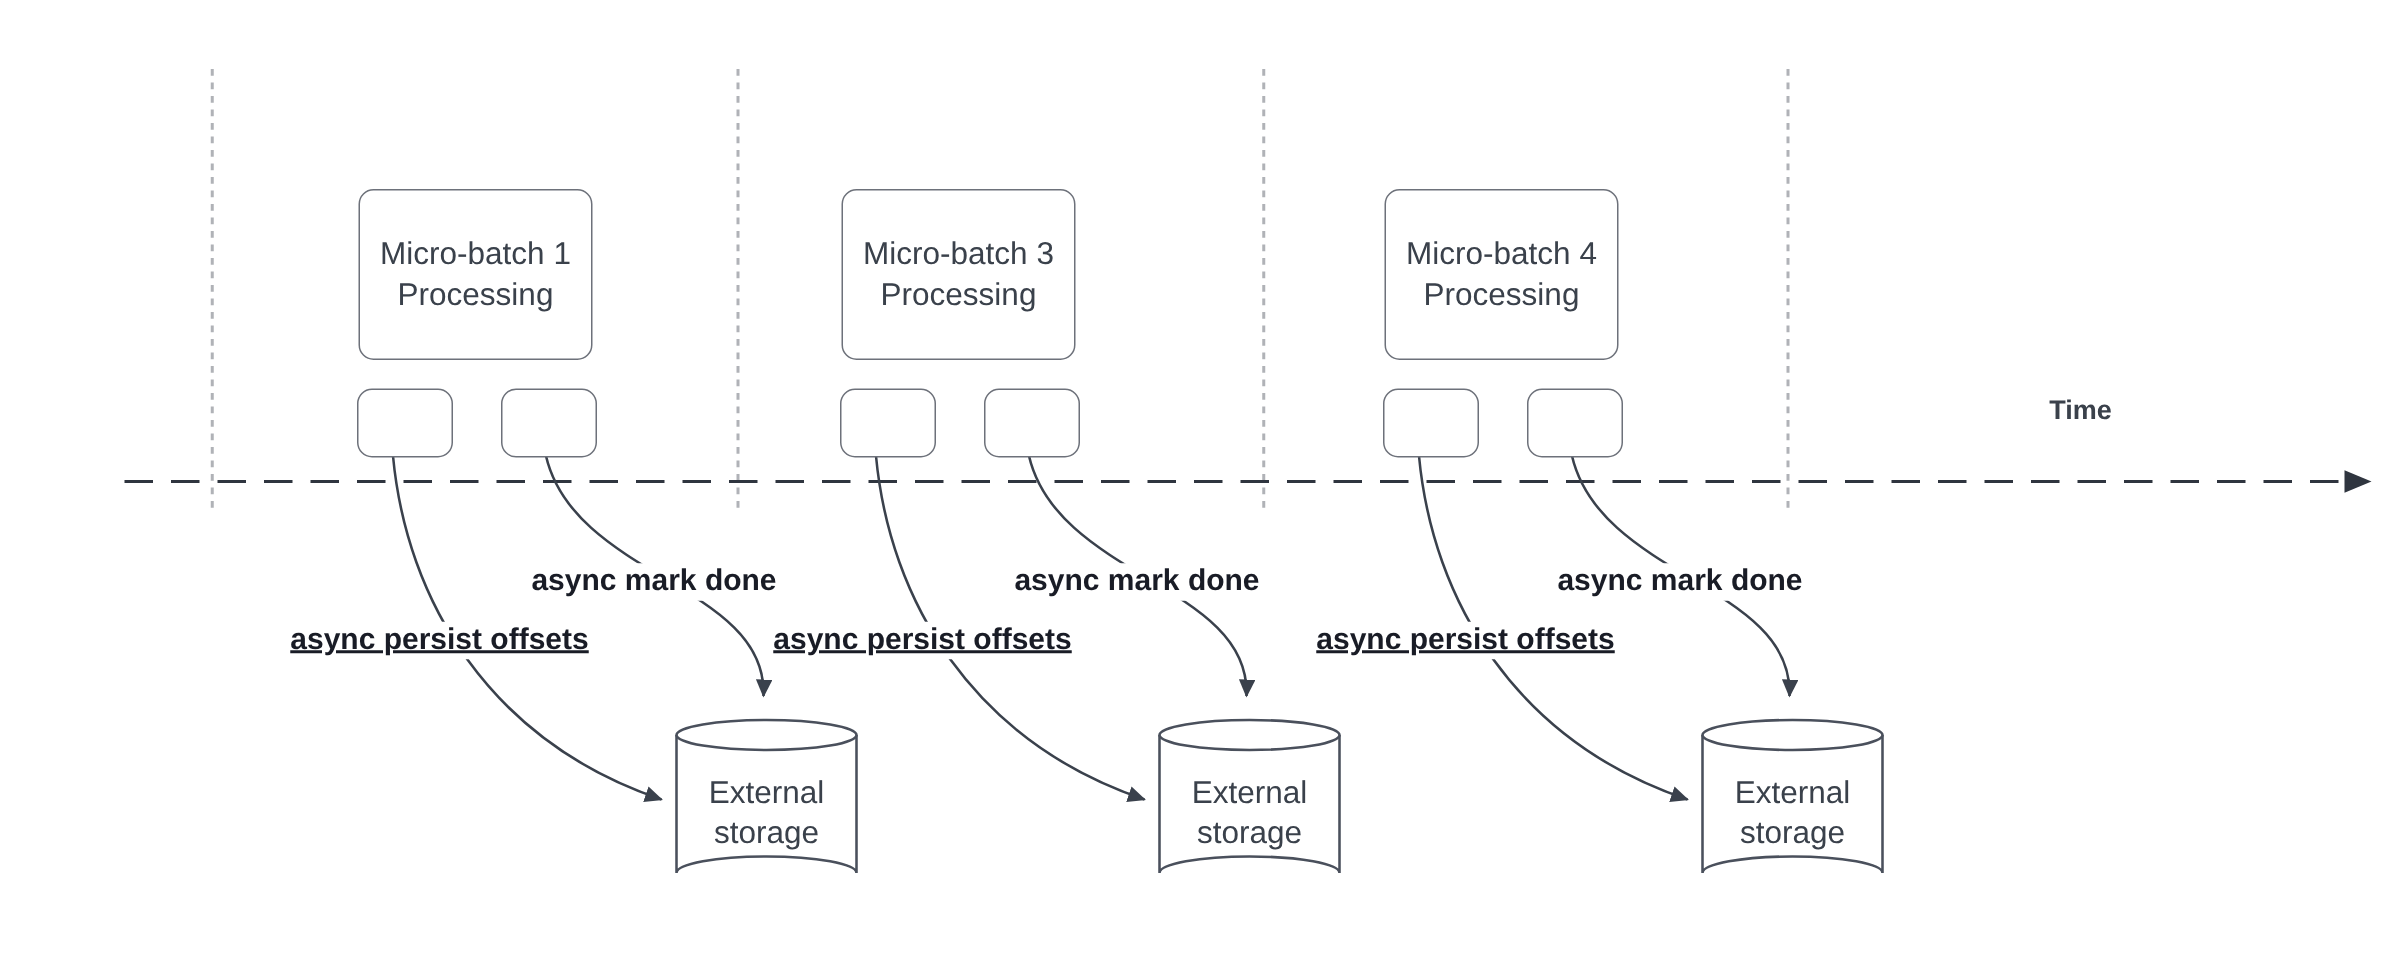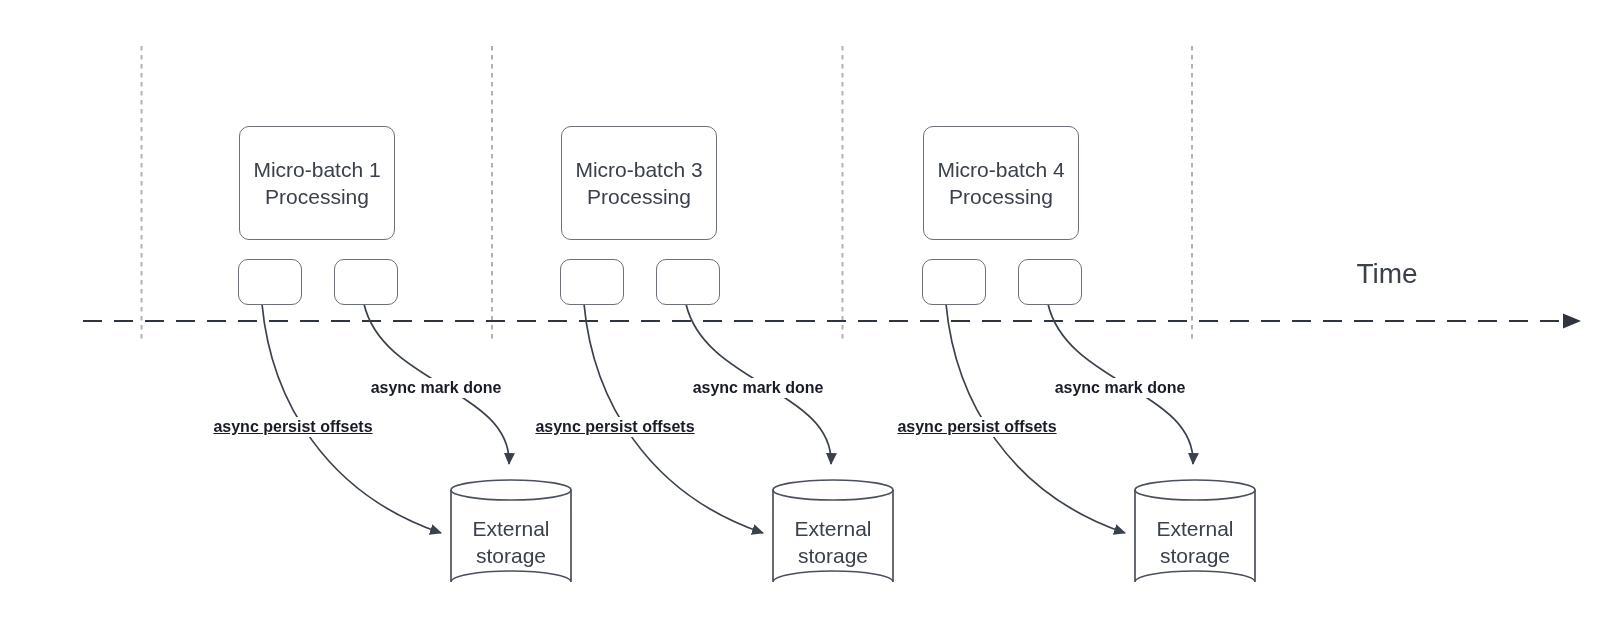--- a/index.html
+++ b/index.html
@@ -36,44 +36,45 @@
     background: #ffffff;
   }
   .mini-box.a { left: 238px; }
   .mini-box.b { left: 334px; }
 
   .edge-label {
     position: absolute;
     transform: translate(-50%, -50%);
     background: #ffffff;
     padding: 1px 4px;
-    font-size: 16px;
+    font-size: 20px;
     font-weight: bold;
     color: #191c26;
     white-space: nowrap;
   }
   .edge-label.persist { left: 293px; top: 427px; text-decoration: underline; }
   .edge-label.markdone { left: 436px; top: 388px; }
 
   .storage-label {
     position: absolute;
     left: 451px; top: 515px;
     width: 120px;
     text-align: center;
     font-size: 21px; line-height: 27px;
     color: #3a414b;
   }
 
   .time-label {
     position: absolute;
     left: 1387px; top: 274px;
     transform: translate(-50%, -50%);
-    font-size: 28px;
+    font-size: 18px;
     color: #3a414b;
     white-space: nowrap;
+    font-weight: bold;
   }
 </style>
 </head>
 <body>
 
 <div class="stage">
 
   <svg width="1600" height="642" viewBox="0 0 1600 642">
     <defs>
       <marker id="curveArrow" markerWidth="13" markerHeight="11" refX="11" refY="5.5" orient="auto" markerUnits="userSpaceOnUse">

